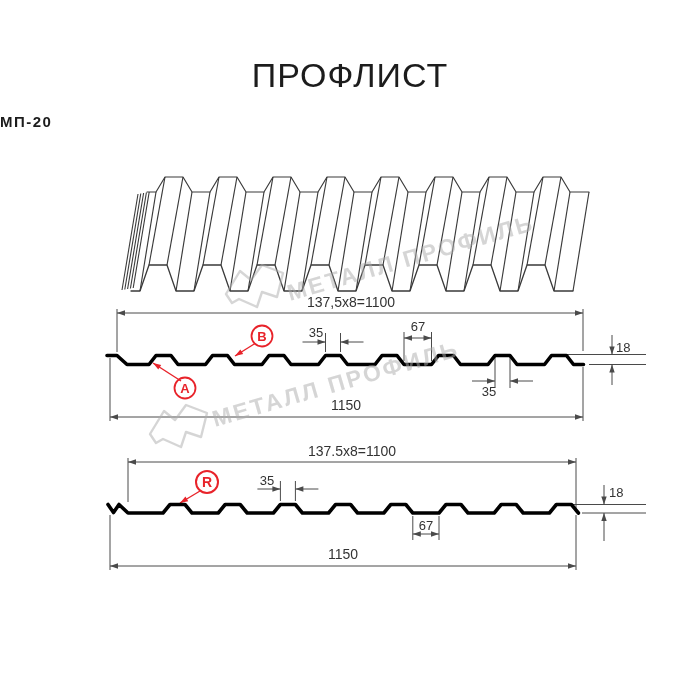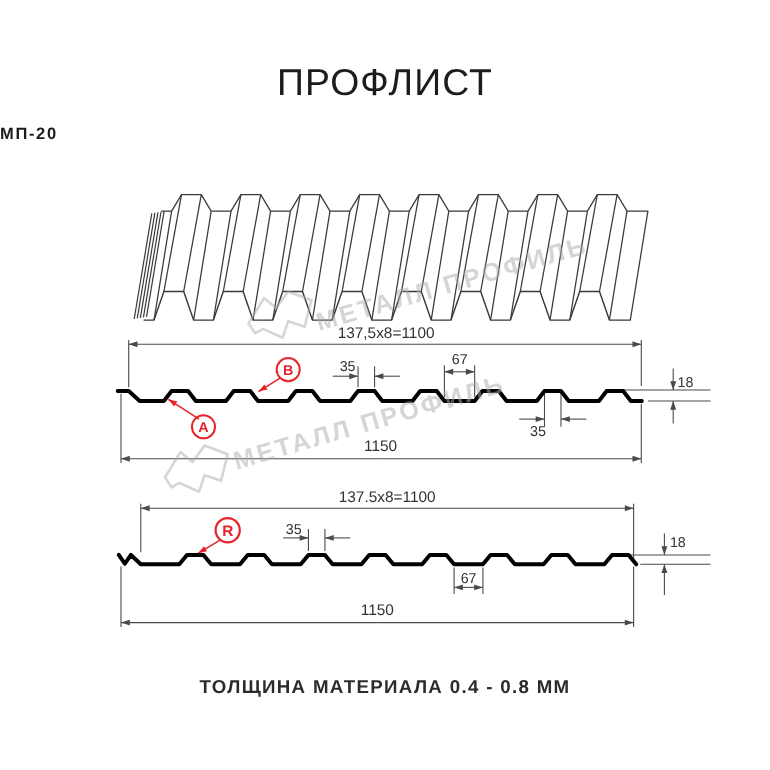--- a/index.html
+++ b/index.html
@@ -171,14 +171,13 @@
     <g id="wm1" opacity="0.5">
       <polygon fill="none" stroke-width="2.4" stroke-linejoin="round" points="226,294 240,271 251,280 262,265 283,273 277,297 262,292 257,307 239,299 232,303" stroke="#adadad"></polygon>
       <text class="wm" transform="translate(290,301) rotate(-16.2)" fill="#adadad">МЕТАЛЛ ПРОФИЛЬ</text>
     </g>
     <g id="wm2" opacity="0.5">
       <polygon fill="none" stroke-width="2.4" stroke-linejoin="round" points="150,434 164,411 175,420 186,405 207,413 201,437 186,432 181,447 163,439 156,443" stroke="#adadad"></polygon>
       <text class="wm" transform="translate(215,427) rotate(-16.2)" fill="#adadad">МЕТАЛЛ ПРОФИЛЬ</text>
     </g>
   </svg>
 
-  <div class="caption">ТОЛЩИНА МАТЕРИАЛА 0.4 - 0.8 ММ</div>
 </div>
 
 </body></html>

